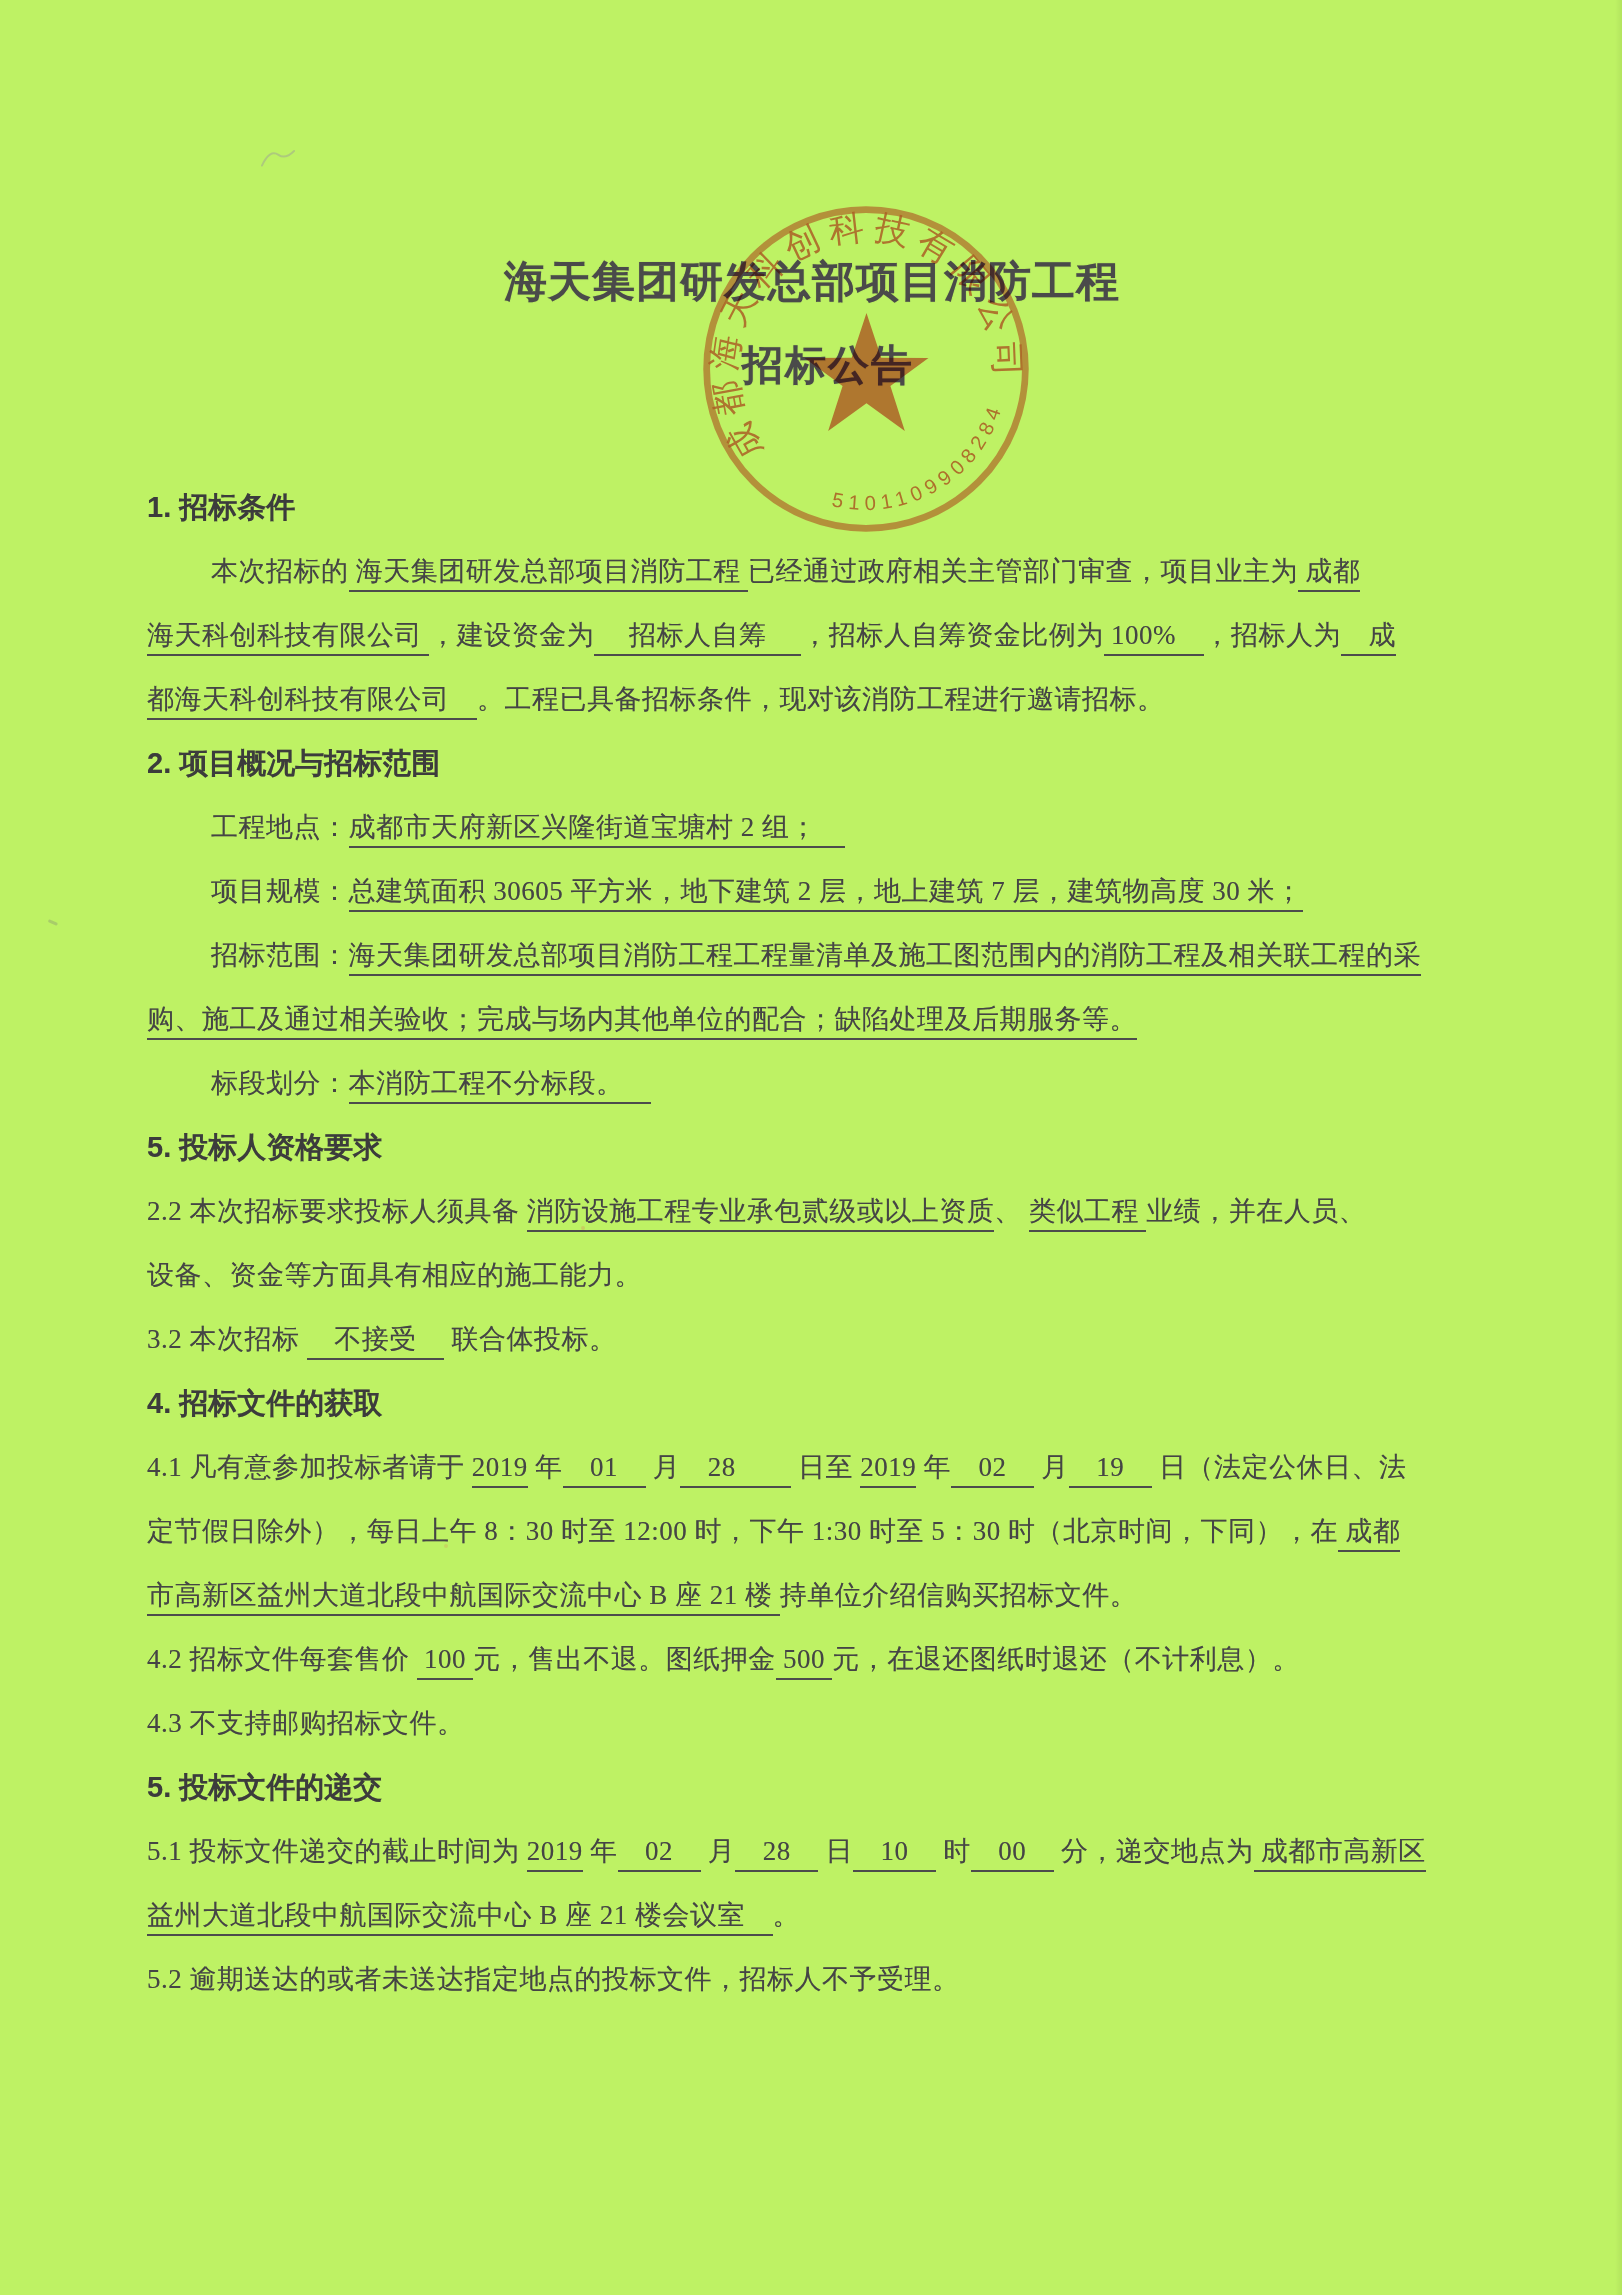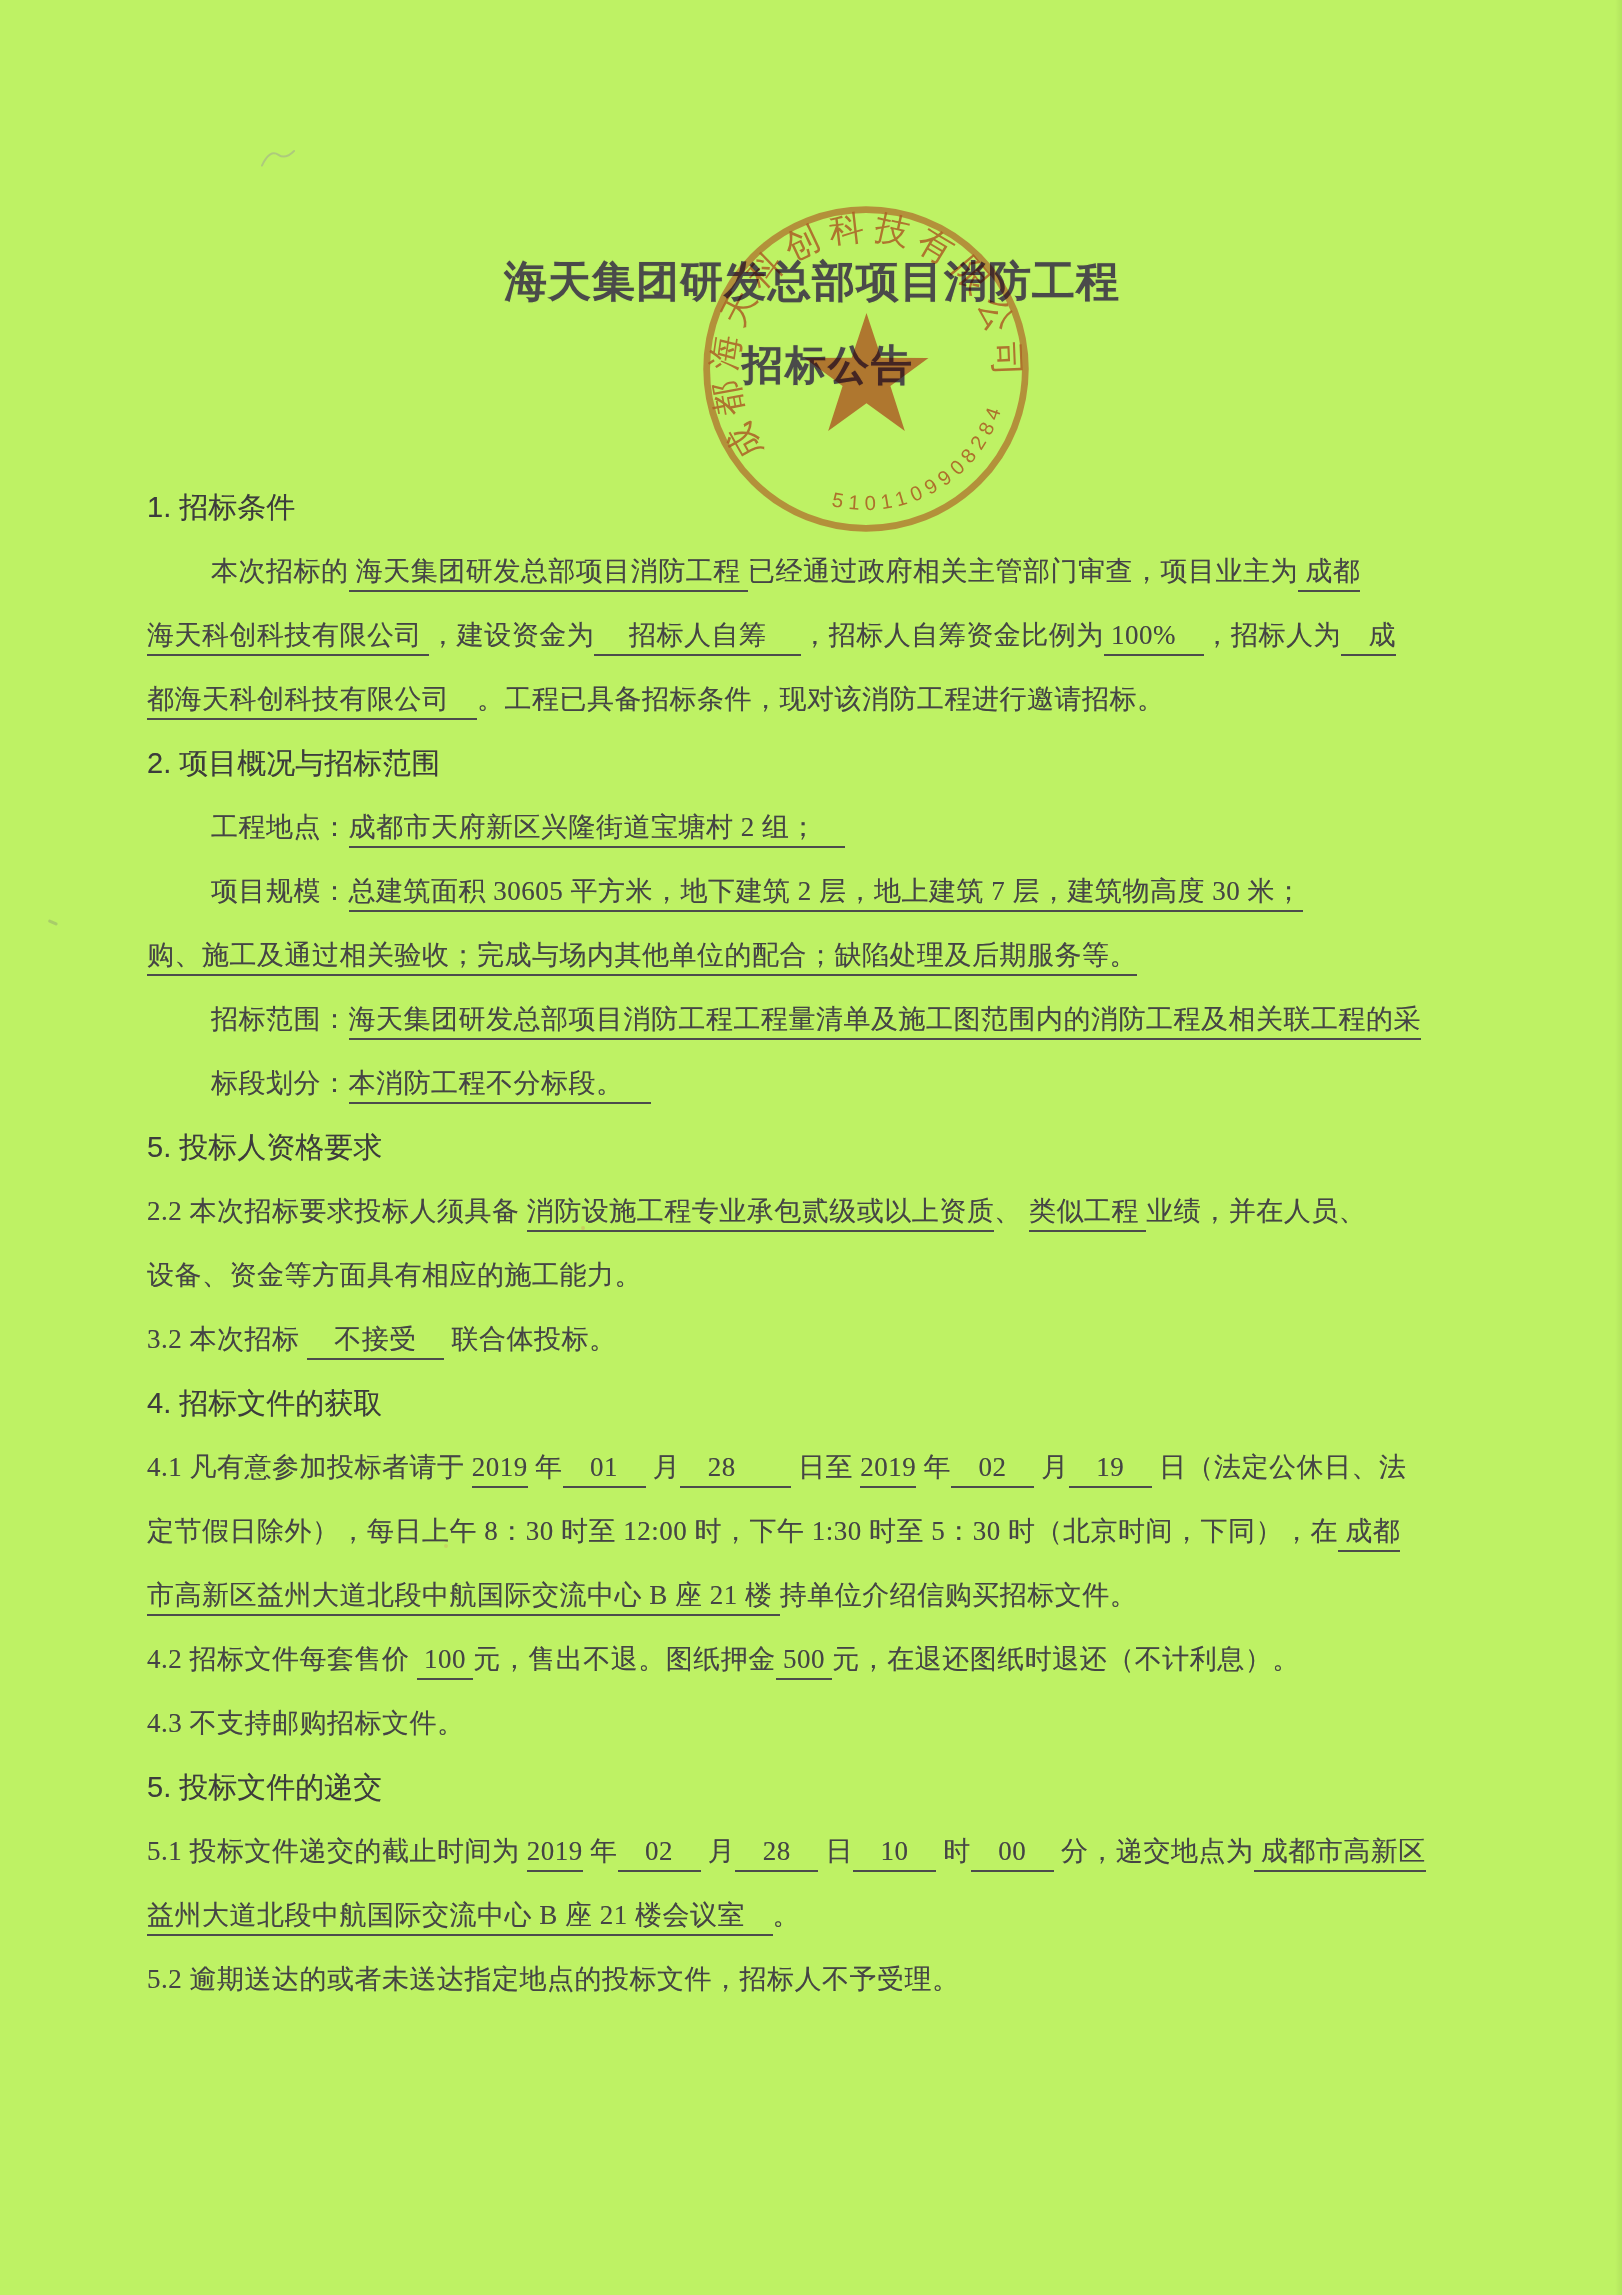--- a/index.html
+++ b/index.html
@@ -17,21 +17,21 @@
     letter-spacing:1px;color:#4a4a4a;white-space:pre;
     text-shadow:0 0 1px rgba(70,70,70,.35);z-index:2;
   }
   .doc-subtitle{
     position:absolute;left:742px;top:338px;font-size:41px;font-weight:700;
     letter-spacing:2px;color:#4a4a4a;white-space:pre;
     text-shadow:0 0 1px rgba(70,70,70,.35);z-index:2;
   }
   .doc-body{position:absolute;left:147px;top:475px;width:1354px;z-index:2;}
   .heading{
-    font-family:"Liberation Sans","DejaVu Sans",sans-serif;font-weight:400;
+    font-family:"Liberation Sans","DejaVu Sans",sans-serif;font-weight:700;
     font-size:29px;color:#3c3c3c;line-height:64px;height:64px;white-space:pre;
     text-shadow:0 0 0.5px rgba(60,60,60,.4);
   }
   .line{
     white-space:pre;font-size:27px;line-height:64px;height:64px;letter-spacing:0.5px;
     text-shadow:0 0 0.5px rgba(70,70,70,.4);
   }
   .line.indent{padding-left:64px;}
   .u{border-bottom:2px solid #4c4c4c;padding-bottom:4.4px;}
   
@@ -77,22 +77,22 @@
   </svg>
 
   <div class="doc-body">
       <div class="heading">1. 招标条件</div>
       <div class="line indent"><span>本次招标的</span><span class="u"> 海天集团研发总部项目消防工程 </span><span>已经通过政府相关主管部门审查，项目业主为</span><span class="u"> 成都</span></div>
       <div class="line"><span class="u">海天科创科技有限公司 </span><span>，建设资金为</span><span class="u">　 招标人自筹 　</span><span>，招标人自筹资金比例为</span><span class="u"> 100%　</span><span>，招标人为</span><span class="u">　成</span></div>
       <div class="line"><span class="u">都海天科创科技有限公司　</span><span>。工程已具备招标条件，现对该消防工程进行邀请招标。</span></div>
       <div class="heading">2. 项目概况与招标范围</div>
       <div class="line indent"><span>工程地点：</span><span class="u">成都市天府新区兴隆街道宝塘村 2 组；　</span></div>
       <div class="line indent"><span>项目规模：</span><span class="u">总建筑面积 30605 平方米，地下建筑 2 层，地上建筑 7 层，建筑物高度 30 米；</span></div>
+      <div class="line indent"><span>招标范围：</span><span class="u">海天集团研发总部项目消防工程工程量清单及施工图范围内的消防工程及相关联工程的采</span></div>
       <div class="line"><span class="u">购、施工及通过相关验收；完成与场内其他单位的配合；缺陷处理及后期服务等。</span></div>
-      <div class="line indent"><span>招标范围：</span><span class="u">海天集团研发总部项目消防工程工程量清单及施工图范围内的消防工程及相关联工程的采</span></div>
       <div class="line indent"><span>标段划分：</span><span class="u">本消防工程不分标段。　</span></div>
       <div class="heading">5. 投标人资格要求</div>
       <div class="line"><span>2.2 本次招标要求投标人须具备 </span><span class="u">消防设施工程专业承包贰级或以上资质</span><span>、 </span><span class="u">类似工程 </span><span>业绩，并在人员、</span></div>
       <div class="line"><span>设备、资金等方面具有相应的施工能力。</span></div>
       <div class="line"><span>3.2 本次招标 </span><span class="u">　不接受　</span><span> 联合体投标。</span></div>
       <div class="heading">4. 招标文件的获取</div>
       <div class="line"><span>4.1 凡有意参加投标者请于 </span><span class="u">2019</span><span> 年</span><span class="u">　01　</span><span> 月</span><span class="u">　28　　</span><span> 日至 </span><span class="u">2019</span><span> 年</span><span class="u">　02　</span><span> 月</span><span class="u">　19　</span><span> 日（法定公休日、法</span></div>
       <div class="line"><span>定节假日除外），每日上午 8：30 时至 12:00 时，下午 1:30 时至 5：30 时（北京时间，下同），在</span><span class="u"> 成都</span></div>
       <div class="line"><span class="u">市高新区益州大道北段中航国际交流中心 B 座 21 楼 </span><span>持单位介绍信购买招标文件。</span></div>
       <div class="line"><span>4.2 招标文件每套售价 </span><span class="u"> 100 </span><span>元，售出不退。图纸押金</span><span class="u"> 500 </span><span>元，在退还图纸时退还（不计利息）。</span></div>

